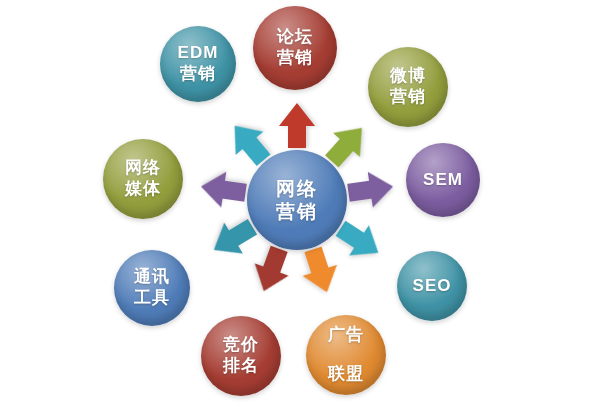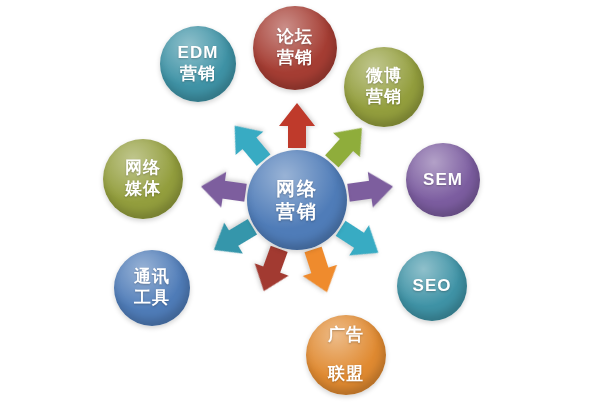--- a/index.html
+++ b/index.html
@@ -44,40 +44,44 @@
   <div class="node center" style="left: 247px; top: 150px; width: 100px; height: 100px; --c: #4f7cb8;">
     <span>网络</span>
     <span>营销</span>
   </div>
 
   <div class="node sat" style="left: 253px; top: 6px; width: 84px; height: 84px; --c: #a53d33;">
     <span>论坛</span>
     <span>营销</span>
   </div>
 
-  <div class="node sat" style="left: 344px; top: 47px; width: 80px; height: 80px; --c: #939e3d;">
+  <div class="node sat" style="left: 368px; top: 47px; width: 80px; height: 80px; --c: #939e3d;">
     <span>微博</span>
     <span>营销</span>
   </div>
 
   <div class="node sat" style="left: 406px; top: 143px; width: 74px; height: 74px; --c: #7c5da0;">
     <span>SEM</span>
 
   </div>
 
   <div class="node sat" style="left: 397px; top: 251px; width: 70px; height: 70px; text-align: center; --c: #3f93a6;">
     <span>SEO</span>
 
   </div>
 
   <div class="node sat" style="left: 306px; top: 315px; width: 80px; height: 80px; gap: 18px; --c: #e08a31;">
     <span>广告</span>
     <span>联盟</span>
   </div>
 
+  <div class="node sat" style="left: 201px; top: 316px; width: 80px; height: 80px; --c: #a53d33;">
+    <span>竞价</span>
+    <span>排名</span>
+  </div>
 
   <div class="node sat" style="left: 114px; top: 250px; width: 76px; height: 76px; --c: #4f7cb8;">
     <span>通讯</span>
     <span>工具</span>
   </div>
 
   <div class="node sat" style="left: 103px; top: 139px; width: 80px; height: 80px; --c: #939e3d;">
     <span>网络</span>
     <span>媒体</span>
   </div>

